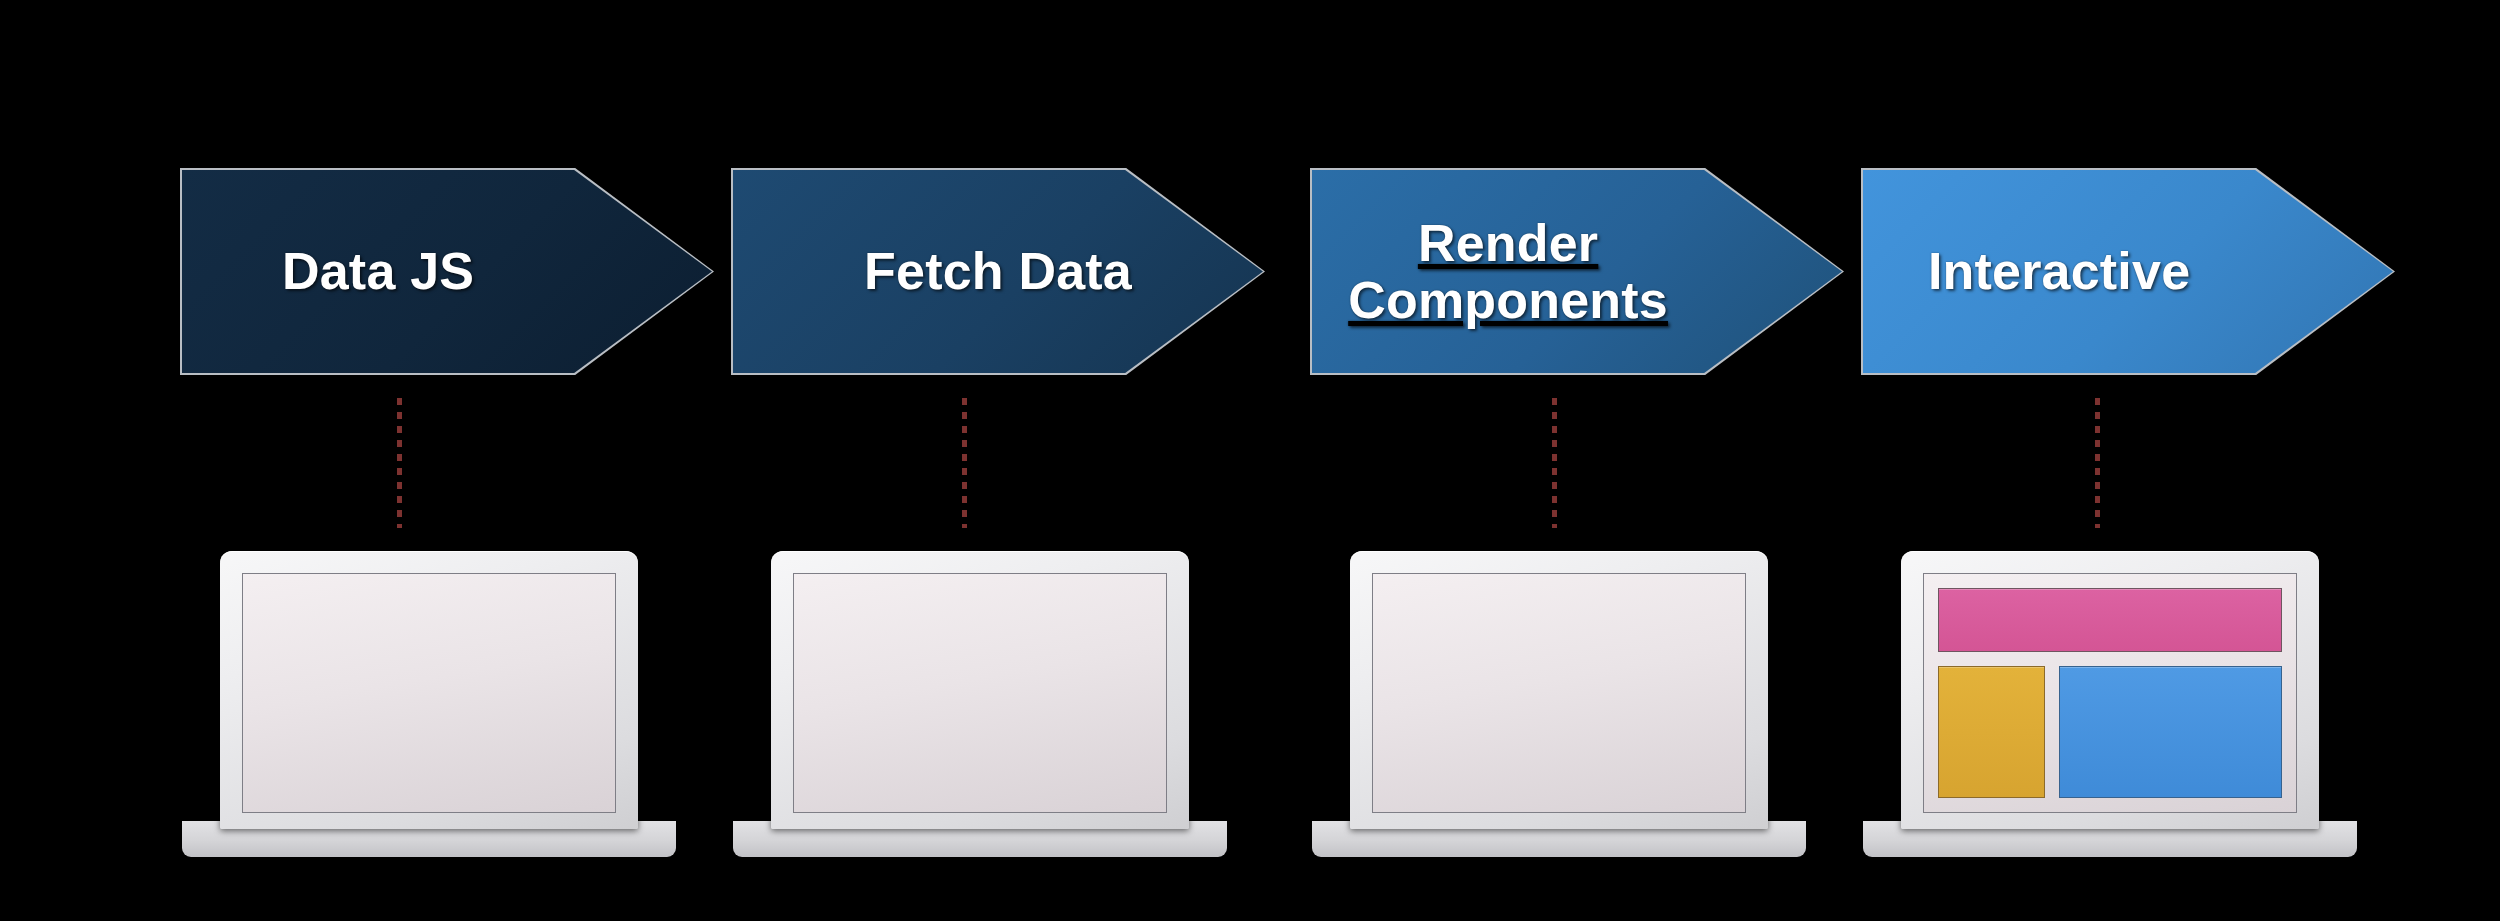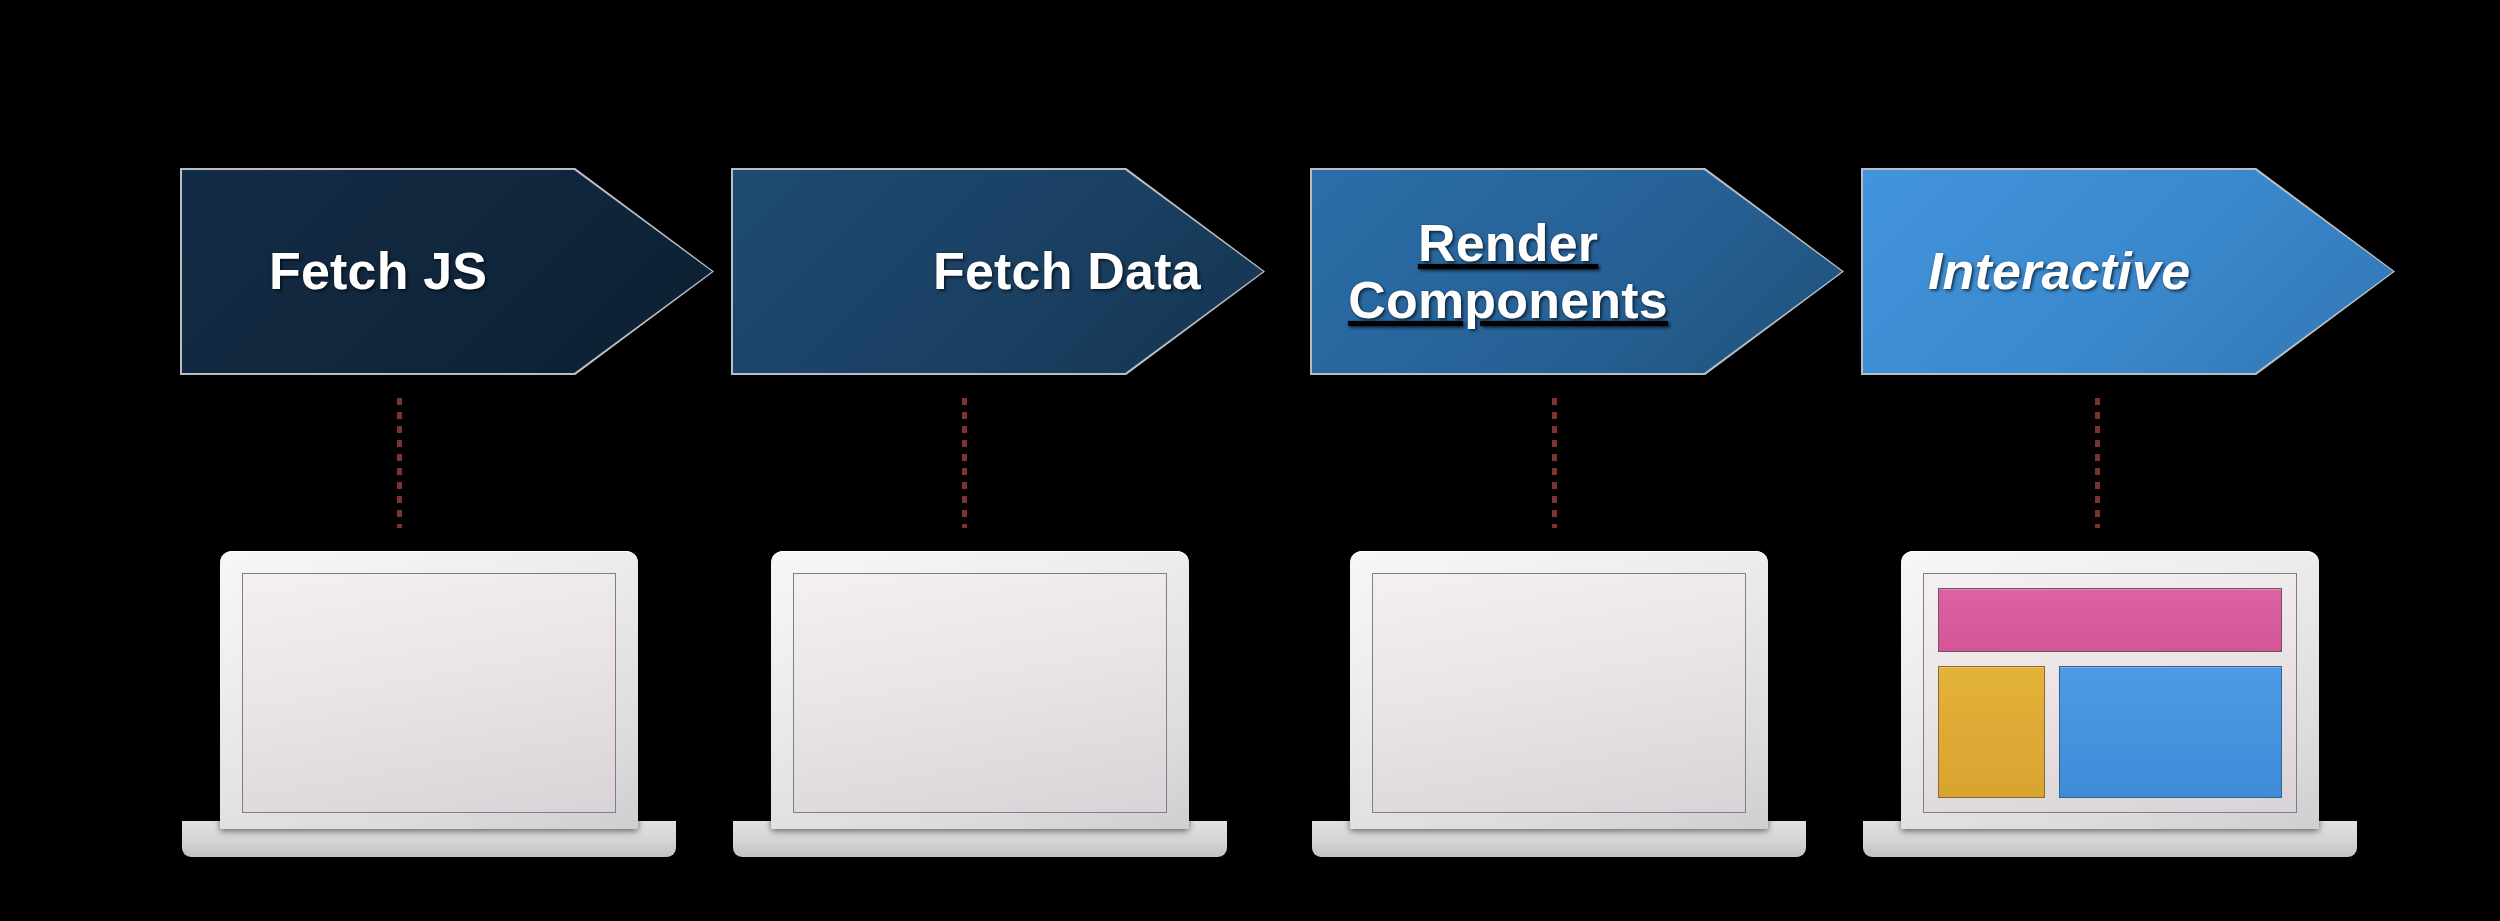--- a/index.html
+++ b/index.html
@@ -168,38 +168,38 @@
 <body>
 
 <div id="stage">
 
   <div class="stage-col" style="left:182px;">
     <div class="chevron-wrap">
       <div class="chevron-outline"></div>
       <div class="chevron" style="background:linear-gradient(135deg,#132c45 0%,#10263c 55%,#0c1e31 100%);">
       </div>
       <div style="position:absolute;inset:0;display:flex;align-items:center;justify-content:flex-start;">
-        <div class="chevron-label">Fetch JS</div>
+        <div class="chevron-label">Data JS</div>
       </div>
     </div>
   </div>
   <div class="connector" style="left:397px;"></div>
   <div class="laptop" style="left:182px;">
     <div class="laptop-base"></div>
     <div class="laptop-body">
       <div class="laptop-screen"></div>
     </div>
   </div>
 
   <div class="stage-col" style="left:733px;">
     <div class="chevron-wrap">
       <div class="chevron-outline"></div>
       <div class="chevron" style="background:linear-gradient(135deg,#1e4a72 0%,#1a4063 55%,#153450 100%);">
       </div>
-      <div style="position:absolute;inset:0;display:flex;align-items:center;justify-content:flex-end;">
+      <div style="position:absolute;inset:0;display:flex;align-items:center;justify-content:center;">
         <div class="chevron-label">Fetch Data</div>
       </div>
     </div>
   </div>
   <div class="connector" style="left:962px;"></div>
   <div class="laptop" style="left:733px;">
     <div class="laptop-base"></div>
     <div class="laptop-body">
       <div class="laptop-screen"></div>
     </div>
@@ -217,21 +217,21 @@
     </div>
   </div>
   <div class="connector" style="left:1552px;"></div>
   <div class="laptop" style="left:1312px;">
     <div class="laptop-base"></div>
     <div class="laptop-body">
       <div class="laptop-screen"></div>
     </div>
   </div>
 
-  <div class="stage-col" style="left:1863px;font-style:italic;">
+  <div class="stage-col" style="left:1863px;">
     <div class="chevron-wrap">
       <div class="chevron-outline"></div>
       <div class="chevron" style="background:linear-gradient(135deg,#4294dc 0%,#3a88cc 55%,#3175b2 100%);">
       </div>
       <div style="position:absolute;inset:0;display:flex;align-items:center;justify-content:flex-start;">
         <div class="chevron-label">Interactive</div>
       </div>
     </div>
   </div>
   <div class="connector" style="left:2095px;"></div>

